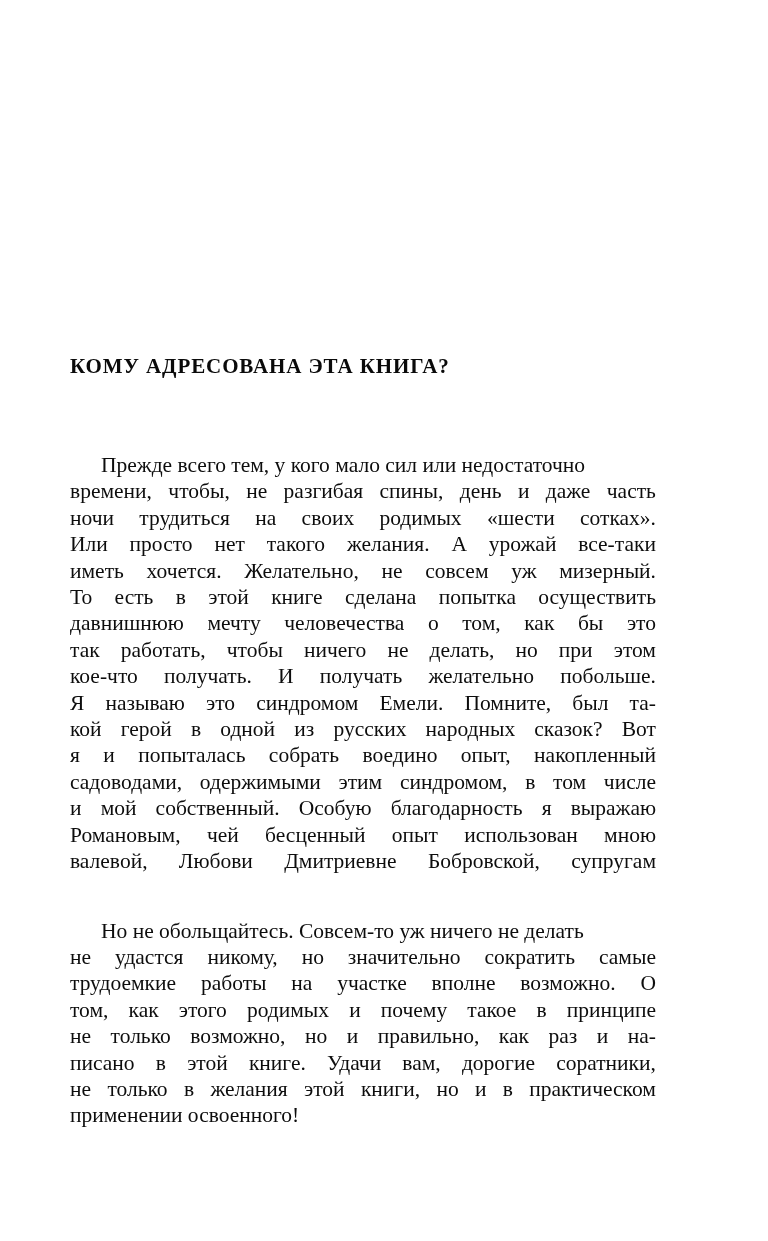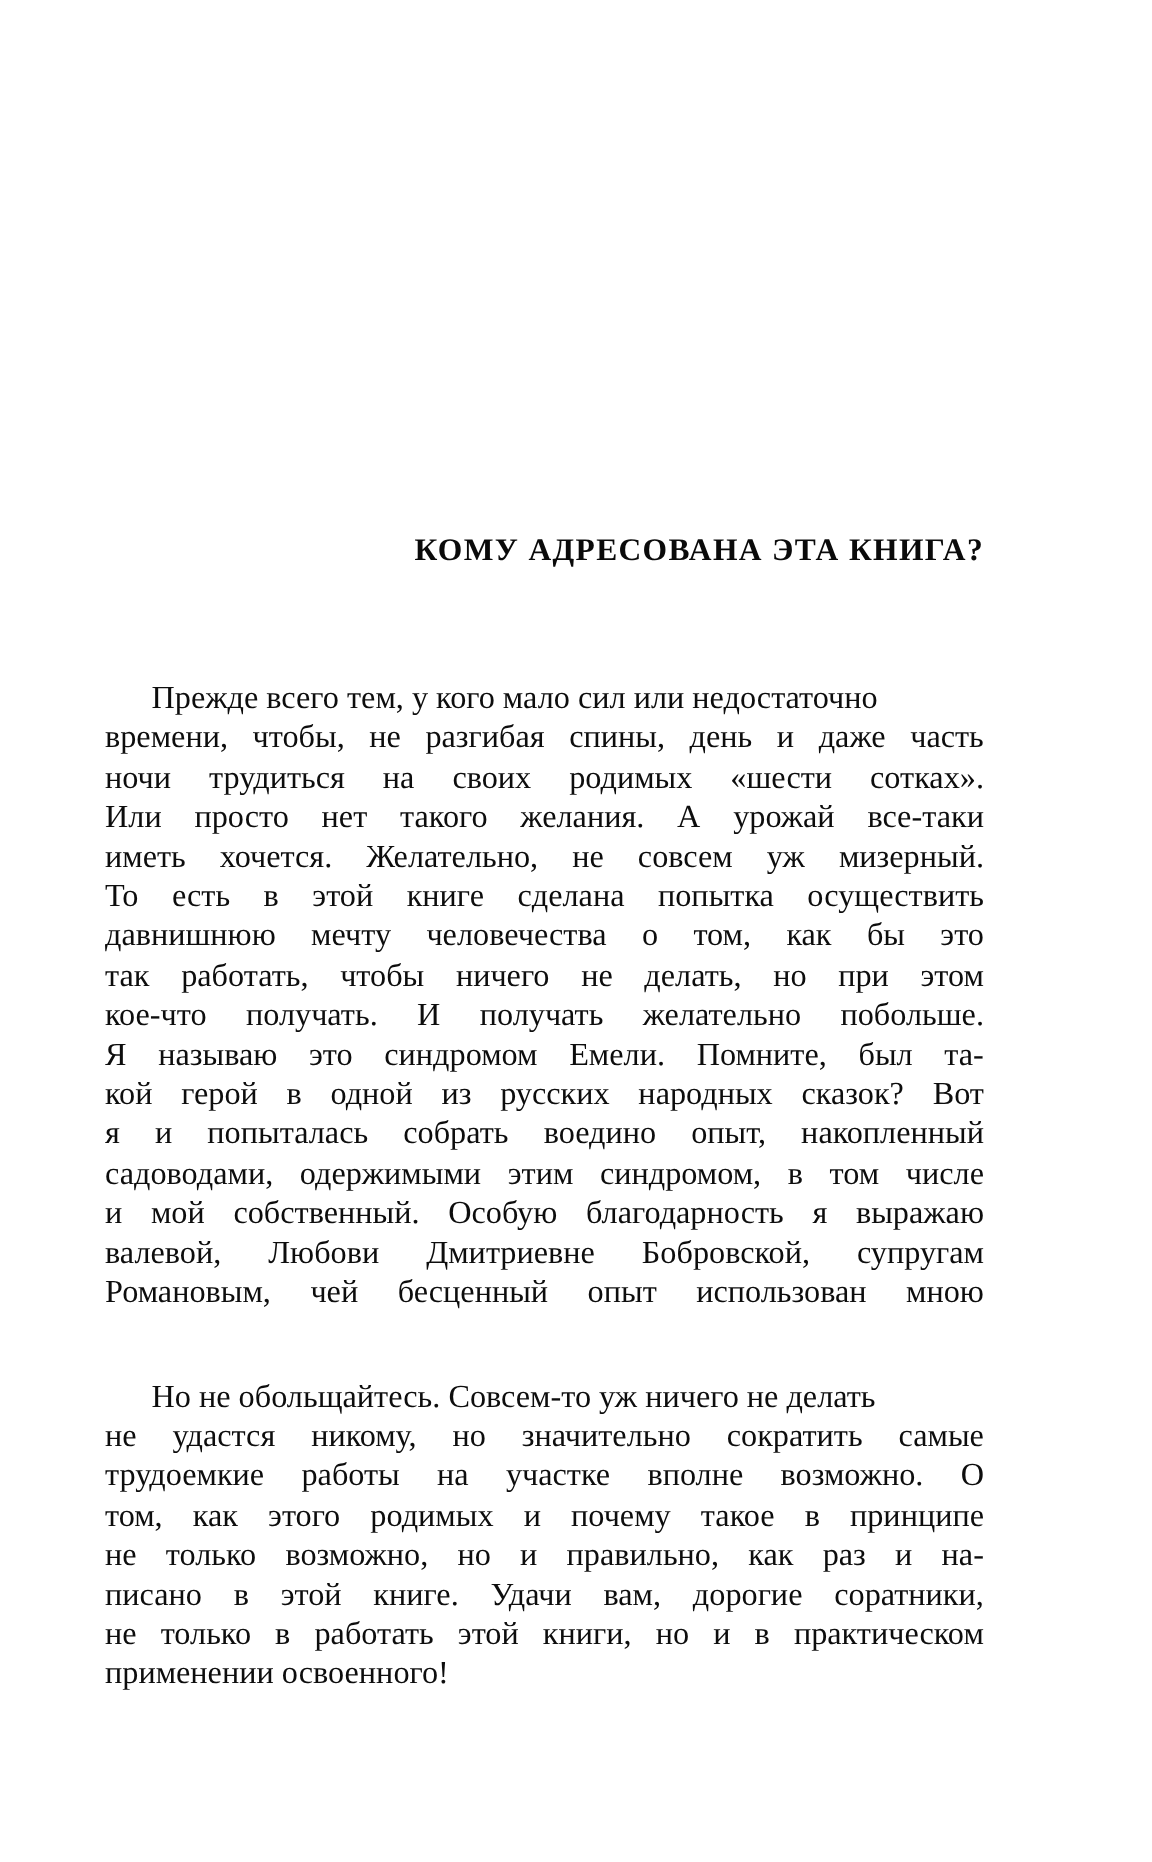--- a/index.html
+++ b/index.html
@@ -21,21 +21,21 @@
   .text-block {
     position: absolute;
     left: 70px;
     top: 352px;
     width: 586px;
   }
   .chapter-heading {
     font-size: 21px;
     font-weight: bold;
     letter-spacing: 0.9px;
-    text-align: right;
+    text-align: left;
     line-height: 28px;
     margin: 0;
     color: #0a0a0a;
   }
   .body-copy {
     margin-top: 72px;
   }
   .para {
     margin: 0;
     font-size: 21.5px;
@@ -77,29 +77,29 @@
           <span class="ln just"><span class="w">иметь</span><span class="w">хочется.</span><span class="w">Желательно,</span><span class="w">не</span><span class="w">совсем</span><span class="w">уж</span><span class="w">мизерный.</span></span>
           <span class="ln just"><span class="w">То</span><span class="w">есть</span><span class="w">в</span><span class="w">этой</span><span class="w">книге</span><span class="w">сделана</span><span class="w">попытка</span><span class="w">осуществить</span></span>
           <span class="ln just"><span class="w">давнишнюю</span><span class="w">мечту</span><span class="w">человечества</span><span class="w">о</span><span class="w">том,</span><span class="w">как</span><span class="w">бы</span><span class="w">это</span></span>
           <span class="ln just"><span class="w">так</span><span class="w">работать,</span><span class="w">чтобы</span><span class="w">ничего</span><span class="w">не</span><span class="w">делать,</span><span class="w">но</span><span class="w">при</span><span class="w">этом</span></span>
           <span class="ln just"><span class="w">кое-что</span><span class="w">получать.</span><span class="w">И</span><span class="w">получать</span><span class="w">желательно</span><span class="w">побольше.</span></span>
           <span class="ln just"><span class="w">Я</span><span class="w">называю</span><span class="w">это</span><span class="w">синдромом</span><span class="w">Емели.</span><span class="w">Помните,</span><span class="w">был</span><span class="w">та-</span></span>
           <span class="ln just"><span class="w">кой</span><span class="w">герой</span><span class="w">в</span><span class="w">одной</span><span class="w">из</span><span class="w">русских</span><span class="w">народных</span><span class="w">сказок?</span><span class="w">Вот</span></span>
           <span class="ln just"><span class="w">я</span><span class="w">и</span><span class="w">попыталась</span><span class="w">собрать</span><span class="w">воедино</span><span class="w">опыт,</span><span class="w">накопленный</span></span>
           <span class="ln just"><span class="w">садоводами,</span><span class="w">одержимыми</span><span class="w">этим</span><span class="w">синдромом,</span><span class="w">в</span><span class="w">том</span><span class="w">числе</span></span>
           <span class="ln just"><span class="w">и</span><span class="w">мой</span><span class="w">собственный.</span><span class="w">Особую</span><span class="w">благодарность</span><span class="w">я</span><span class="w">выражаю</span></span>
+          <span class="ln just"><span class="w">Романовым,</span><span class="w">чей</span><span class="w">бесценный</span><span class="w">опыт</span><span class="w">использован</span><span class="w">мною</span></span>
           <span class="ln just"><span class="w">валевой,</span><span class="w">Любови</span><span class="w">Дмитриевне</span><span class="w">Бобровской,</span><span class="w">супругам</span></span>
-          <span class="ln just"><span class="w">Романовым,</span><span class="w">чей</span><span class="w">бесценный</span><span class="w">опыт</span><span class="w">использован</span><span class="w">мною</span></span>
         </p>
       <p class="para">
           <span class="ln indent">Но не обольщайтесь. Совсем-то уж ничего не делать</span>
           <span class="ln just"><span class="w">не</span><span class="w">удастся</span><span class="w">никому,</span><span class="w">но</span><span class="w">значительно</span><span class="w">сократить</span><span class="w">самые</span></span>
           <span class="ln just"><span class="w">трудоемкие</span><span class="w">работы</span><span class="w">на</span><span class="w">участке</span><span class="w">вполне</span><span class="w">возможно.</span><span class="w">О</span></span>
           <span class="ln just"><span class="w">том,</span><span class="w">как</span><span class="w">этого</span><span class="w">родимых</span><span class="w">и</span><span class="w">почему</span><span class="w">такое</span><span class="w">в</span><span class="w">принципе</span></span>
           <span class="ln just"><span class="w">не</span><span class="w">только</span><span class="w">возможно,</span><span class="w">но</span><span class="w">и</span><span class="w">правильно,</span><span class="w">как</span><span class="w">раз</span><span class="w">и</span><span class="w">на-</span></span>
           <span class="ln just"><span class="w">писано</span><span class="w">в</span><span class="w">этой</span><span class="w">книге.</span><span class="w">Удачи</span><span class="w">вам,</span><span class="w">дорогие</span><span class="w">соратники,</span></span>
-          <span class="ln just"><span class="w">не</span><span class="w">только</span><span class="w">в</span><span class="w">работать</span><span class="w">этой</span><span class="w">книги,</span><span class="w">но</span><span class="w">и</span><span class="w">в</span><span class="w">практическом</span></span>
+          <span class="ln just"><span class="w">не</span><span class="w">только</span><span class="w">в</span><span class="w">желания</span><span class="w">этой</span><span class="w">книги,</span><span class="w">но</span><span class="w">и</span><span class="w">в</span><span class="w">практическом</span></span>
           <span class="ln">применении освоенного!</span>
         </p>
     </div>
 
   </div>
 </div>
 
 </body></html>

